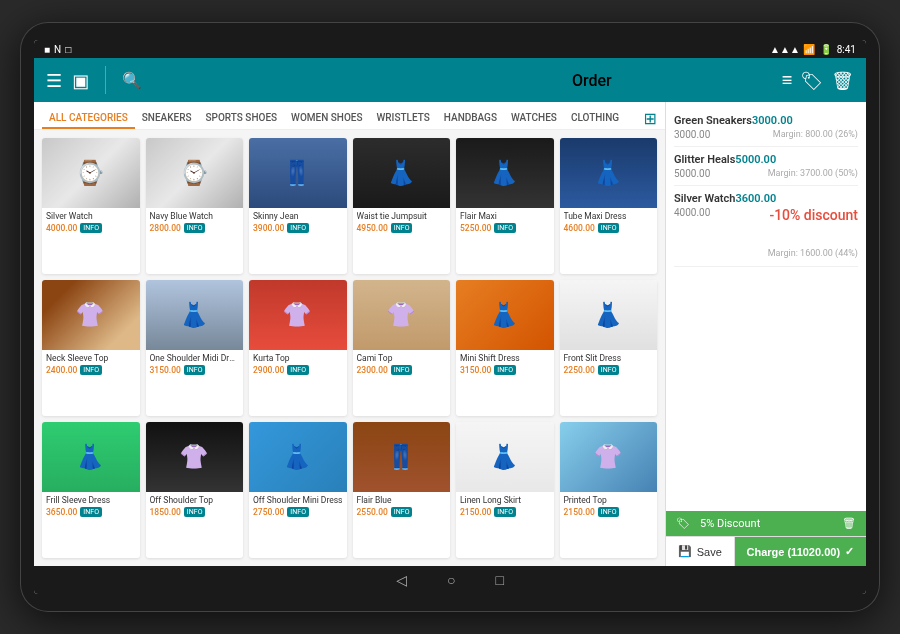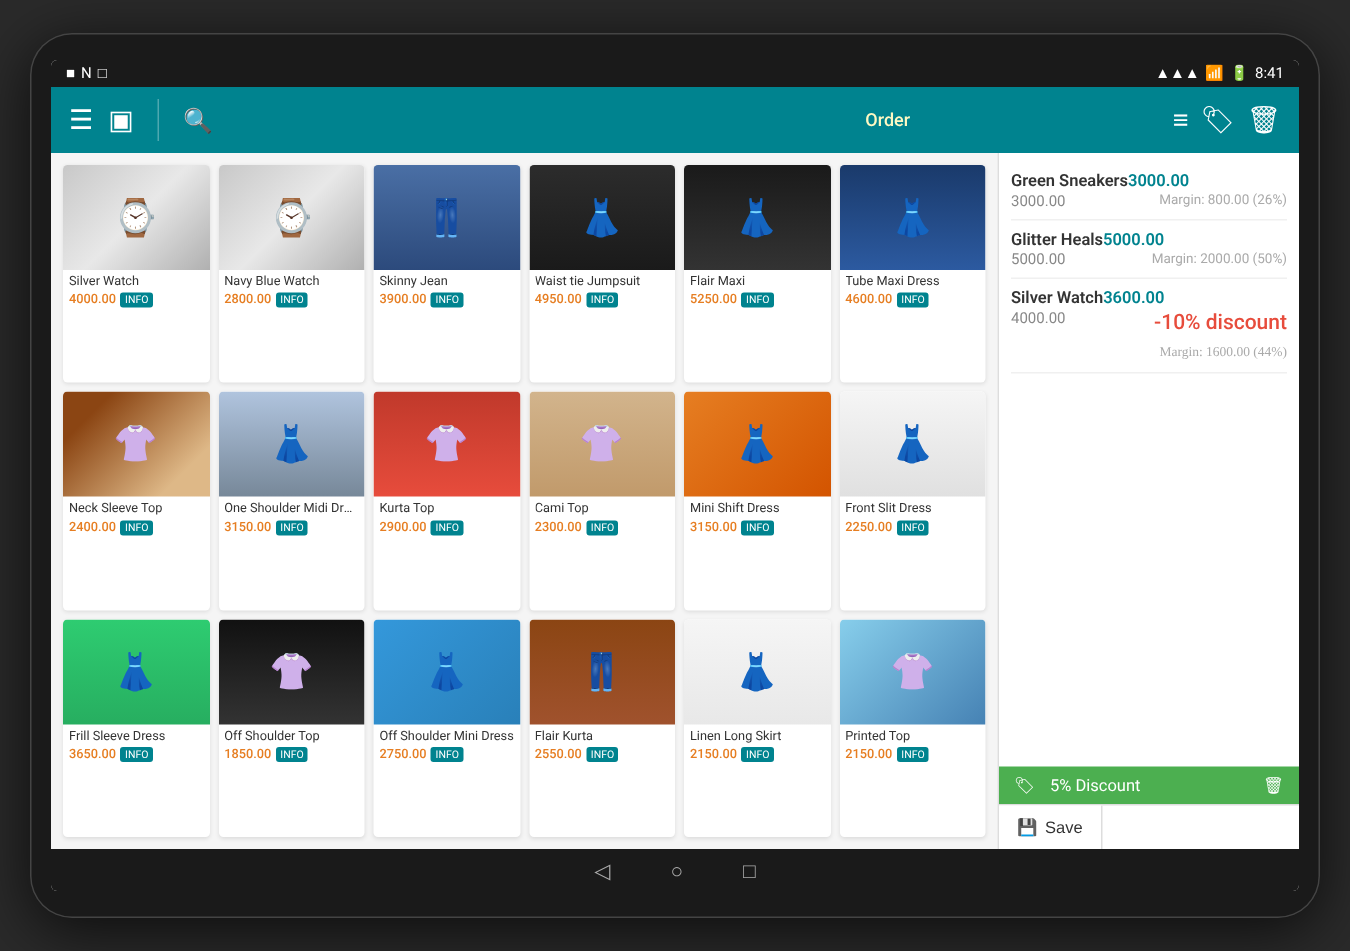--- a/index.html
+++ b/index.html
@@ -57,22 +57,22 @@
     }
     .toolbar-left { display: flex; align-items: center; gap: 10px; flex: 1; }
     .toolbar-right { display: flex; align-items: center; gap: 8px; }
     .toolbar-icon { color: #fff; font-size: 18px; cursor: pointer; }
     .toolbar-divider { width: 1px; background: rgba(255,255,255,0.3); height: 28px; margin: 0 6px; }
 
     
     .order-title {
       flex: 1;
       text-align: center;
-      color: #fef9c3;
-      font-size: 12px;
+      color: #000000;
+      font-size: 16px;
       font-weight: 500;
     }
 
     
     .main-content {
       display: flex;
       flex: 1;
       overflow: hidden;
     }
 
@@ -348,20 +348,31 @@
         <span class="toolbar-icon">≡</span>
         <span class="toolbar-icon">🏷</span>
         <span class="toolbar-icon">🗑</span>
       </div>
     </div>
 
     <div class="main-content">
 
       <div class="catalog-panel">
 
+        <div class="category-tabs">
+          <span class="category-tab active">ALL CATEGORIES</span>
+          <span class="category-tab">SNEAKERS</span>
+          <span class="category-tab">SPORTS SHOES</span>
+          <span class="category-tab">WOMEN SHOES</span>
+          <span class="category-tab">WRISTLETS</span>
+          <span class="category-tab">HANDBAGS</span>
+          <span class="category-tab">WATCHES</span>
+          <span class="category-tab">CLOTHING</span>
+          <span class="grid-icon">⊞</span>
+        </div>
 
         <div class="products-grid" id="products-grid">
         <div class="product-card">
               <div class="product-image img-watch">
                 <div class="product-silhouette">⌚</div>
               </div>
               <div class="product-info">
                 <div class="product-name">Silver Watch</div>
                 <div class="product-price-row">
                   <span class="product-price">4000.00</span>
@@ -535,21 +546,21 @@
                   <span class="product-price">2750.00</span>
                   <span class="product-info-badge">INFO</span>
                 </div>
               </div>
             </div>
             <div class="product-card">
               <div class="product-image img-brown-pant">
                 <div class="product-silhouette">👖</div>
               </div>
               <div class="product-info">
-                <div class="product-name">Flair Kurta</div>
+                <div class="product-name">Flair Blue</div>
                 <div class="product-price-row">
                   <span class="product-price">2550.00</span>
                   <span class="product-info-badge">INFO</span>
                 </div>
               </div>
             </div>
             <div class="product-card">
               <div class="product-image img-white-linen">
                 <div class="product-silhouette">👗</div>
               </div>
@@ -592,52 +603,56 @@
             </div>
           </div>
 
           <div class="order-item">
             <div class="order-item-header">
               <span class="order-item-name">Glitter Heals</span>
               <span class="order-item-price">5000.00</span>
             </div>
             <div class="order-item-sub">
               <span class="order-item-subtotal">5000.00</span>
-              <span class="order-item-margin">Margin: 2000.00 (50%)</span>
+              <span class="order-item-margin">Margin: 3700.00 (50%)</span>
             </div>
           </div>
 
           <div class="order-item">
             <div class="order-item-header">
               <span class="order-item-name">Silver Watch</span>
               <span class="order-item-price">3600.00</span>
             </div>
             <div class="order-item-sub">
               <span class="order-item-subtotal">4000.00</span>
               <span class="order-item-discount">-10% discount</span>
             </div>
-            <div style="text-align:right; margin-top:1px;font-family:Liberation Serif, serif;">
+            <div style="text-align:right; margin-top:18px;">
               <span class="order-item-margin">Margin: 1600.00 (44%)</span>
             </div>
           </div>
         </div>
 
         <div class="discount-bar">
           <div style="display:flex; align-items:center; gap:5px;">
             <span class="discount-tag-icon">🏷</span>
             <span>5% Discount</span>
           </div>
           <span style="cursor:pointer;">🗑</span>
         </div>
 
         <div class="order-actions">
           <button class="save-btn">
             <span>💾</span>
             <span>Save</span>
           </button>
+          <button class="charge-btn">
+            <span>Charge (11020.00)</span>
+            <span>✓</span>
+          </button>
         </div>
 
       </div>
     </div>
 
     <div class="nav-bar">
       <span class="nav-btn">◁</span>
       <span class="nav-btn">○</span>
       <span class="nav-btn">□</span>
     </div>

